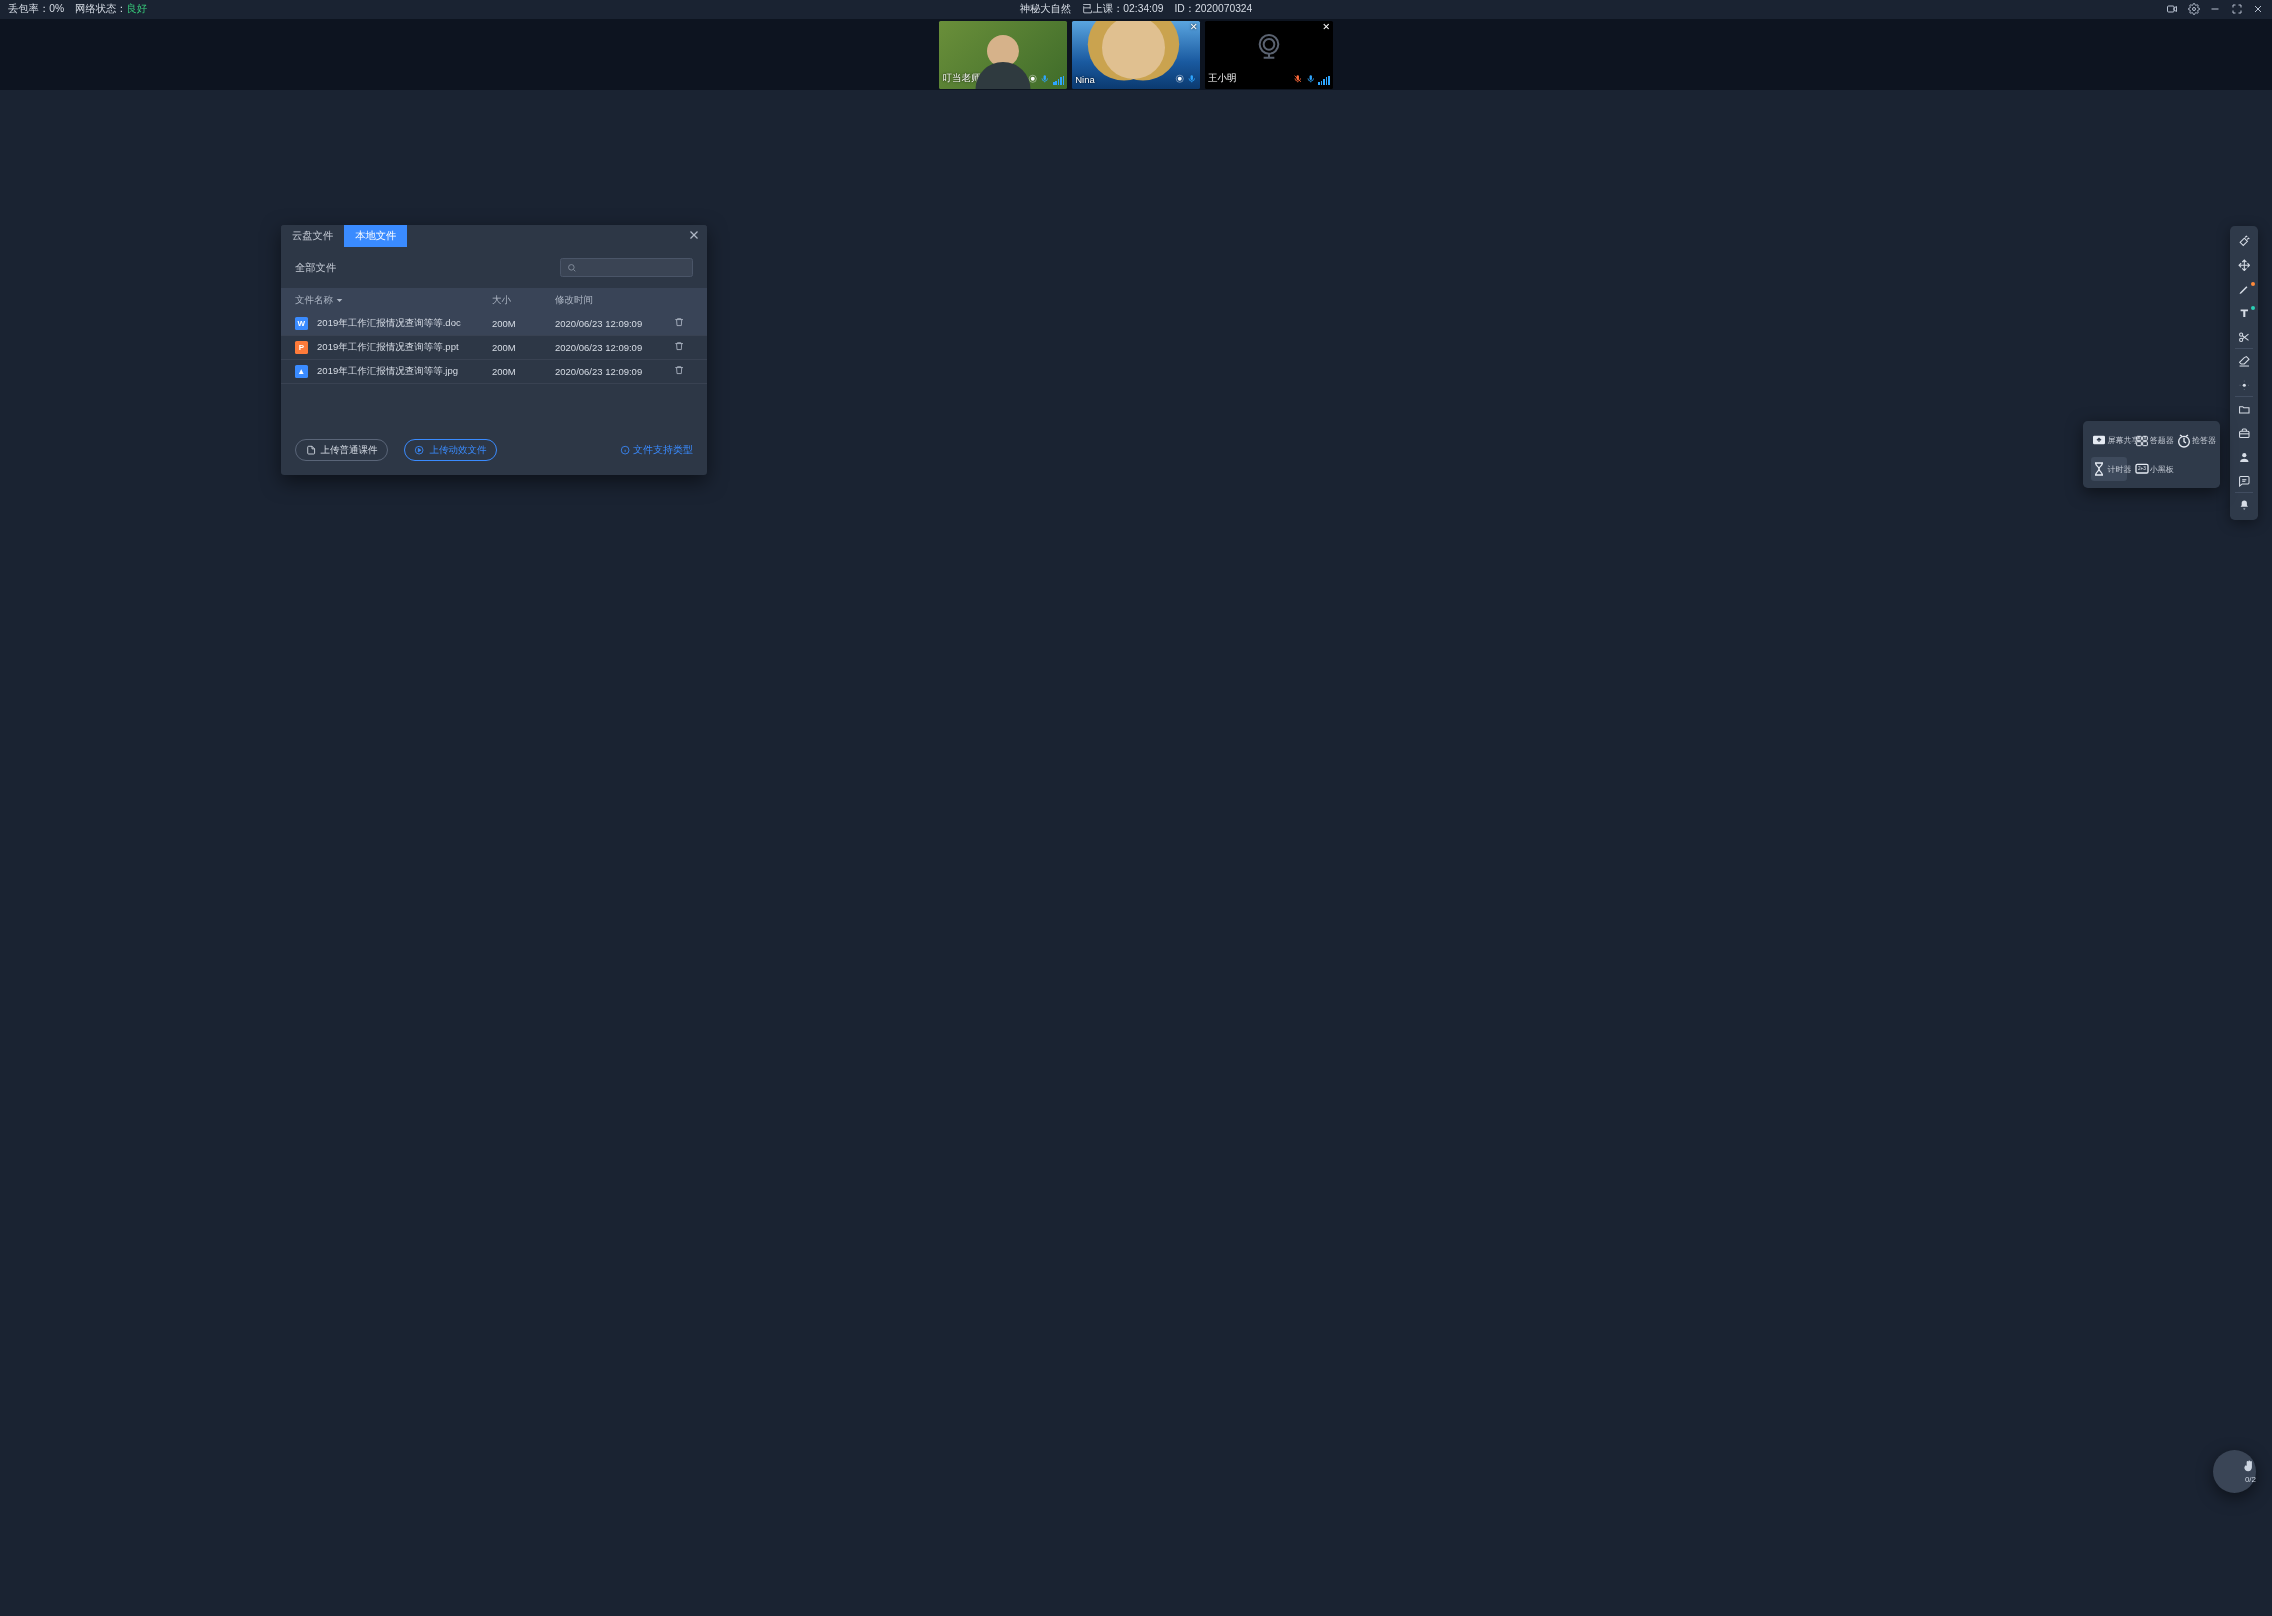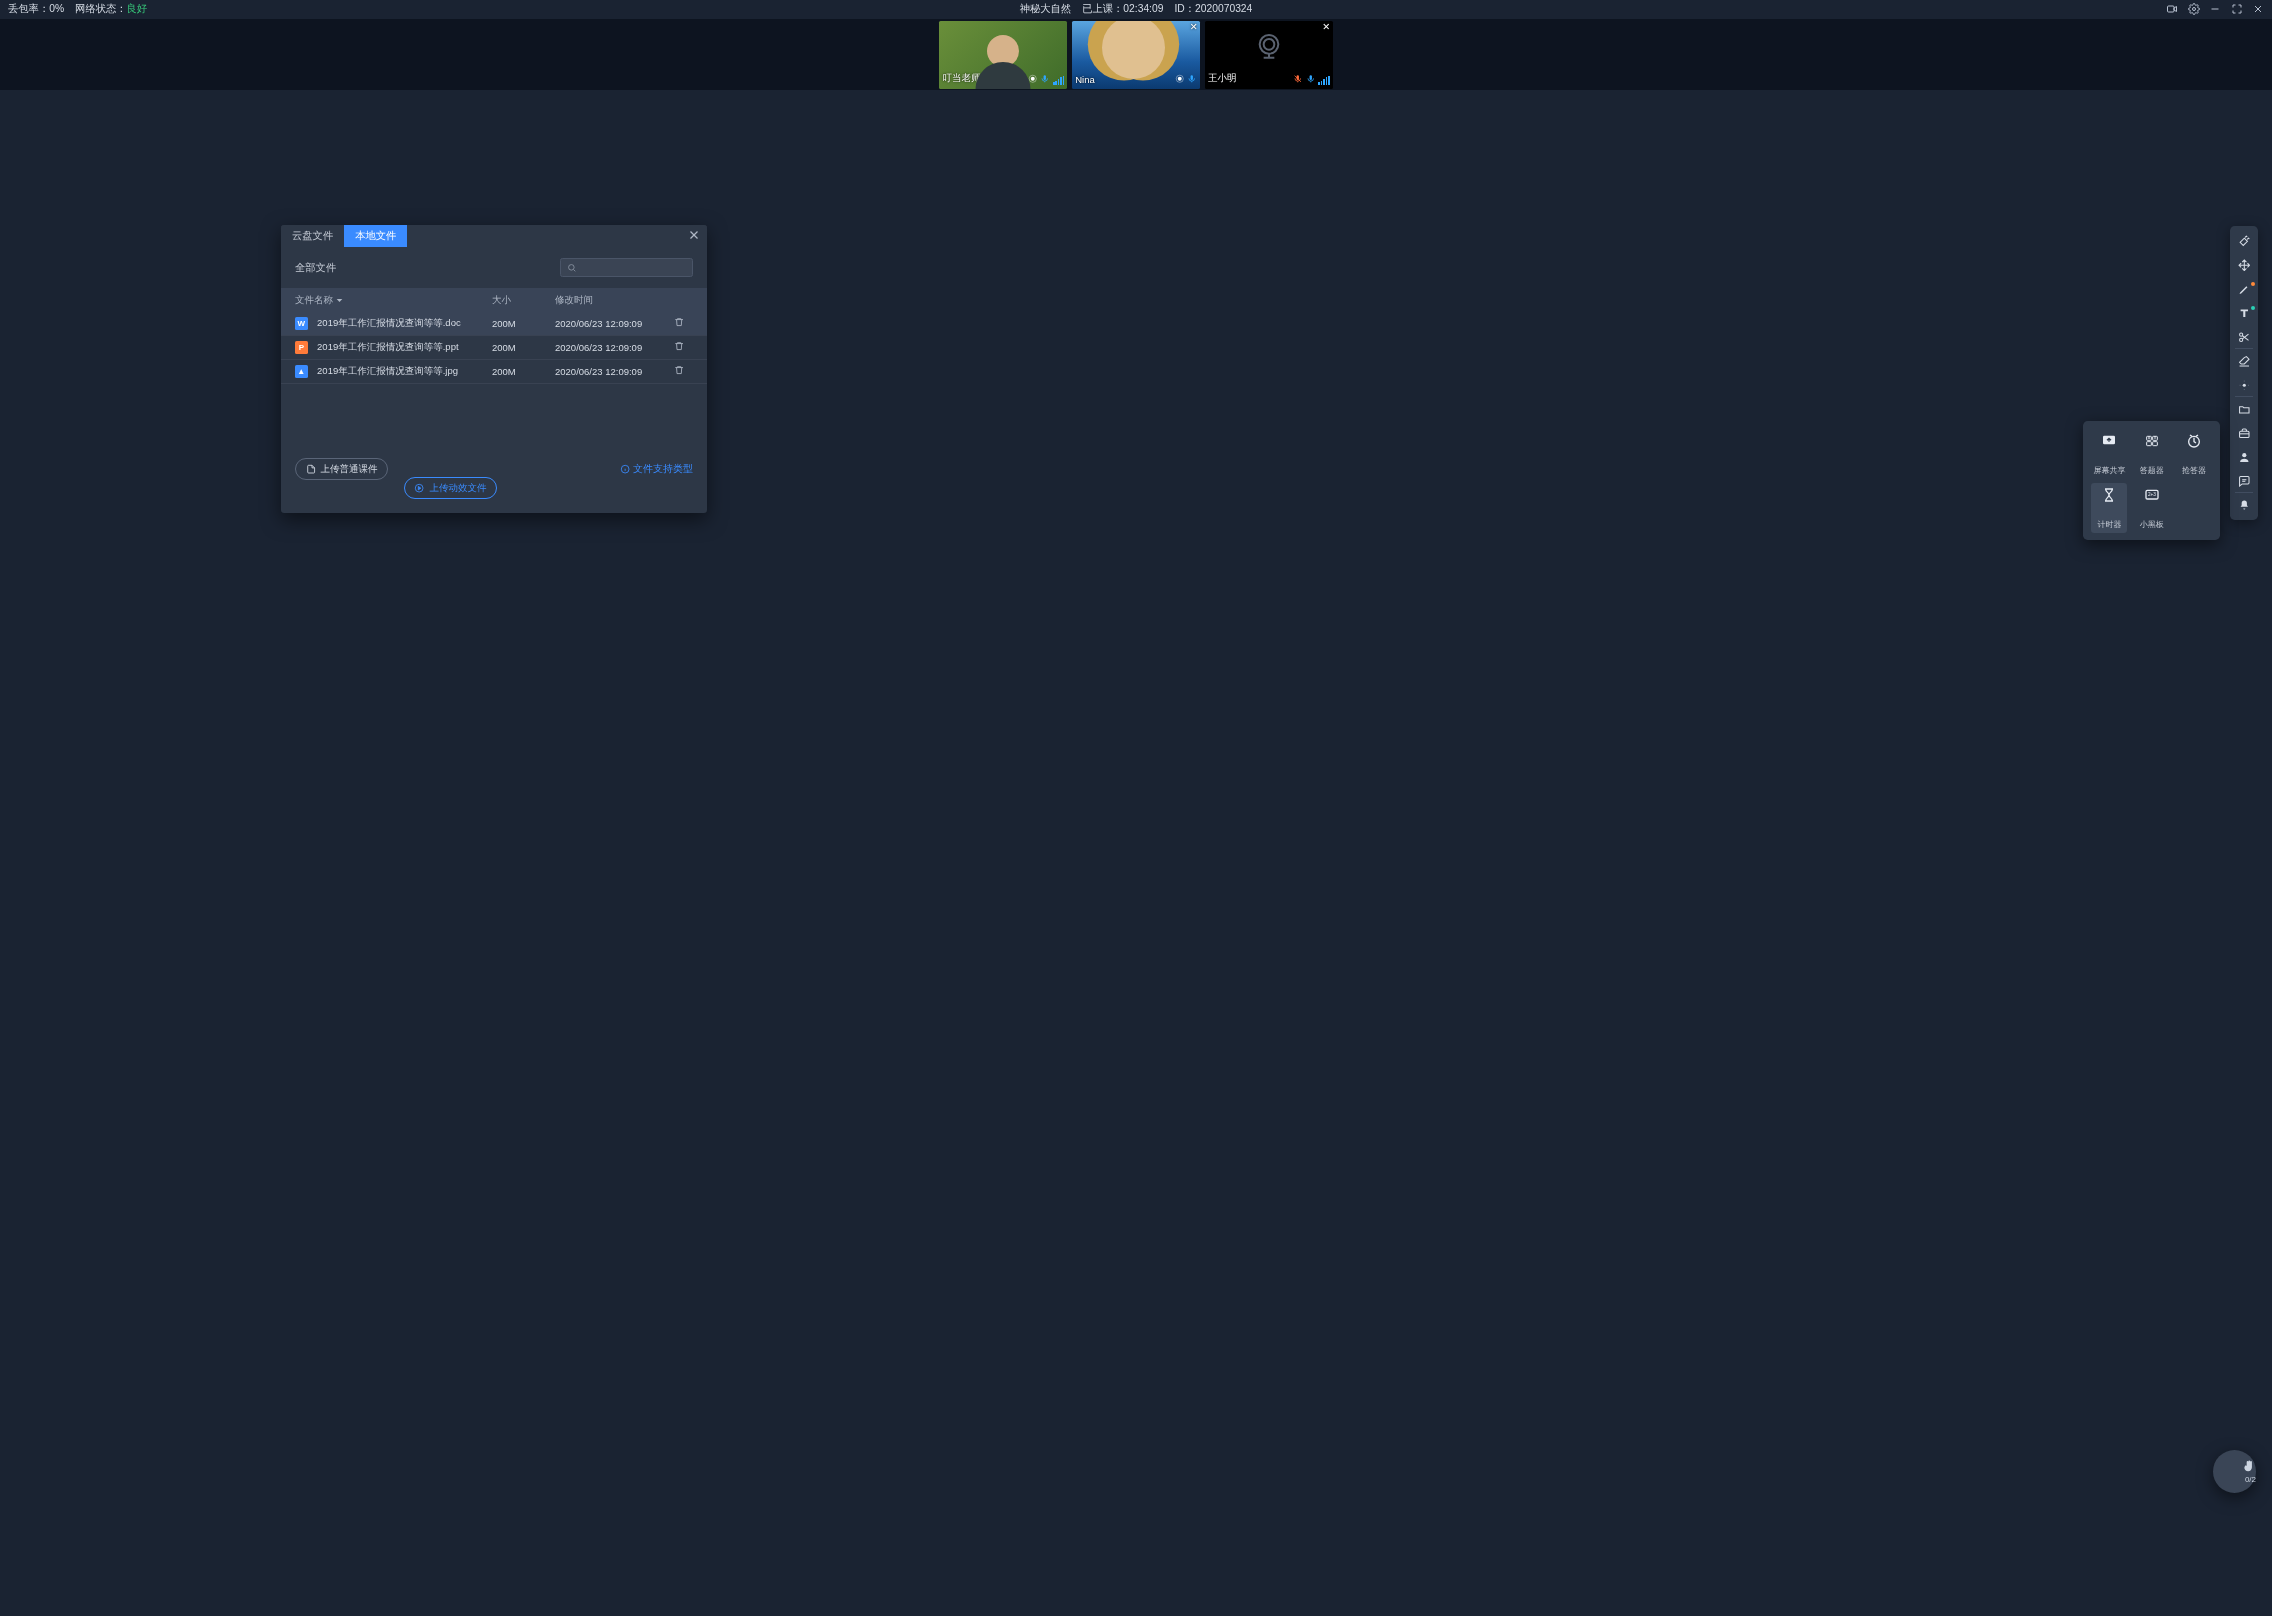--- a/index.html
+++ b/index.html
@@ -188,21 +188,20 @@
     border-radius: 11px;
     background: transparent;
     color: #d7dde6;
     font-size: 9.5px;
     display: inline-flex; align-items: center; gap: 4.7px;
     cursor: pointer;
   }
   .btn.primary {
     border-color: #3a8bff;
     color: #3a8bff;
-    margin-top: 38px;
   }
   .btn svg { width: 10.3px; height: 10.3px; }
   .support-link {
     margin-left: auto;
     color: #3a8bff;
     font-size: 10px;
     display: inline-flex; align-items: center; gap: 3.2px;
     cursor: pointer;
   }
   .support-link svg{width:10.3px;height:10.3px;}
@@ -243,22 +242,22 @@
     right: 52px; top: 421px;
     background: #2f3a4a;
     border-radius: 4.7px;
     padding: 8px 8px 6.3px 8px;
     display: grid;
     grid-template-columns: repeat(3, 36px);
     gap: 4.7px 6.3px;
     box-shadow: 0 4.7px 16px rgba(0,0,0,.5);
   }
   .tool {
-    display: flex; flex-direction: column; align-items: center;
-    gap: 15px; cursor: pointer;
+    display: flex; flex-direction: row; align-items: center;
+    gap: 0; cursor: pointer;
     padding: 3.2px 0;
     border-radius: 3.2px;
   }
   .tool.active { background: #3e4a5c; }
   .tool .ti {
     width: 22px; height: 17.4px;
     display: flex; align-items: center; justify-content: center;
     color: #e6ebf3;
   }
   .tool .ti svg { width: 16px; height: 16px; }

